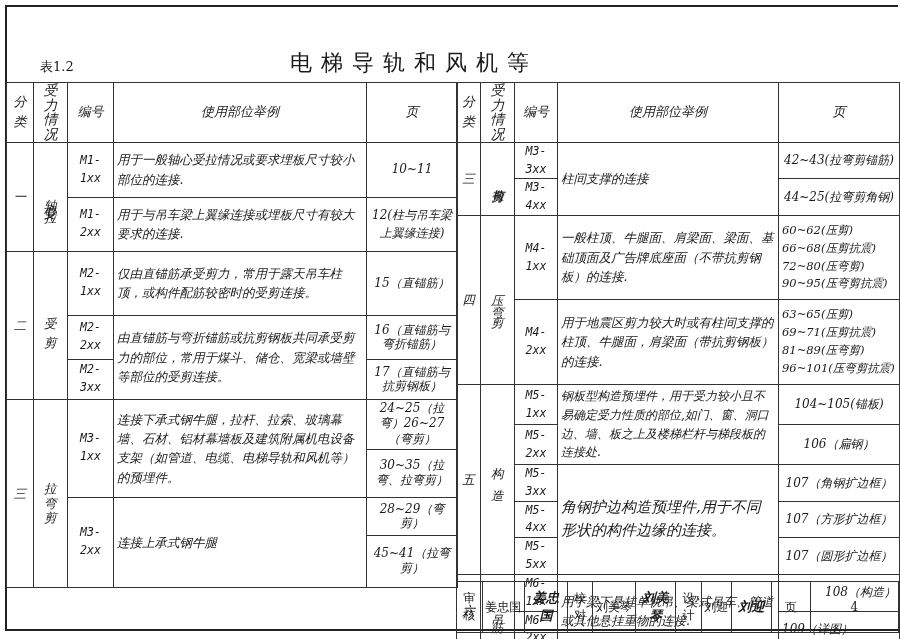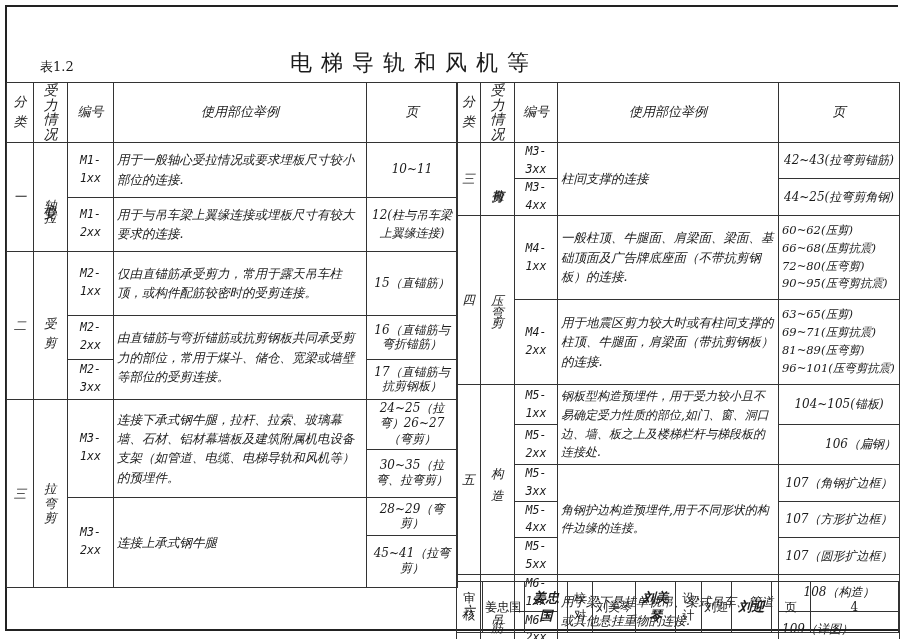--- a/index.html
+++ b/index.html
@@ -150,42 +150,42 @@
 
   <tr style="height:40px">
     <td rowspan="5" class="c">五</td>
     <td rowspan="5" class="vert" style="writing-mode:vertical-rl; letter-spacing:22px;">构造</td>
     <td class="code">M5-1xx</td>
     <td rowspan="2" style="font-size:12px">钢板型构造预埋件，用于受力较小且不易确定受力性质的部位,如门、窗、洞口边、墙、板之上及楼梯栏杆与梯段板的连接处.</td>
     <td class="pg">104~105(锚板)</td>
   </tr>
   <tr style="height:40px">
     <td class="code">M5-2xx</td>
-    <td class="pg" style="text-align:right">106（扁钢）</td>
+    <td class="pg" style="text-align:center">106（扁钢）</td>
   </tr>
   <tr style="height:33px">
     <td class="code">M5-3xx</td>
-    <td rowspan="3" style="font-size:12px">角钢护边构造预埋件,用于不同形状的构件边缘的连接。</td>
+    <td rowspan="3" style="font-size:15px">角钢护边构造预埋件,用于不同形状的构件边缘的连接。</td>
     <td class="pg">107（角钢扩边框）</td>
   </tr>
   <tr style="height:33px">
     <td class="code">M5-4xx</td>
     <td class="pg">107（方形扩边框）</td>
   </tr>
   <tr style="height:32px">
     <td class="code">M5-5xx</td>
     <td class="pg">107（圆形扩边框）</td>
   </tr>
 
   <tr style="height:26px">
     <td rowspan="2" class="c">六</td>
     <td rowspan="2" class="vert" style="writing-mode:vertical-rl; letter-spacing:6px;">吊筋</td>
     <td class="code">M6-1xx</td>
     <td rowspan="2">用于梁下悬挂单轨吊、梁式吊车、管道或其他悬挂重物的连接.</td>
-    <td class="pg" style="text-align:center">108（构造）</td>
+    <td class="pg" style="text-align:right">108（构造）</td>
   </tr>
   <tr style="height:25px">
     <td class="code">M6-2xx</td>
     <td class="pg" style="text-align:left">109（详图）</td>
   </tr>
 </tbody>
   </table>
 
 <table class="tb" style="left:456px; top:581px; width:443px; height:52px;">
   <colgroup>

